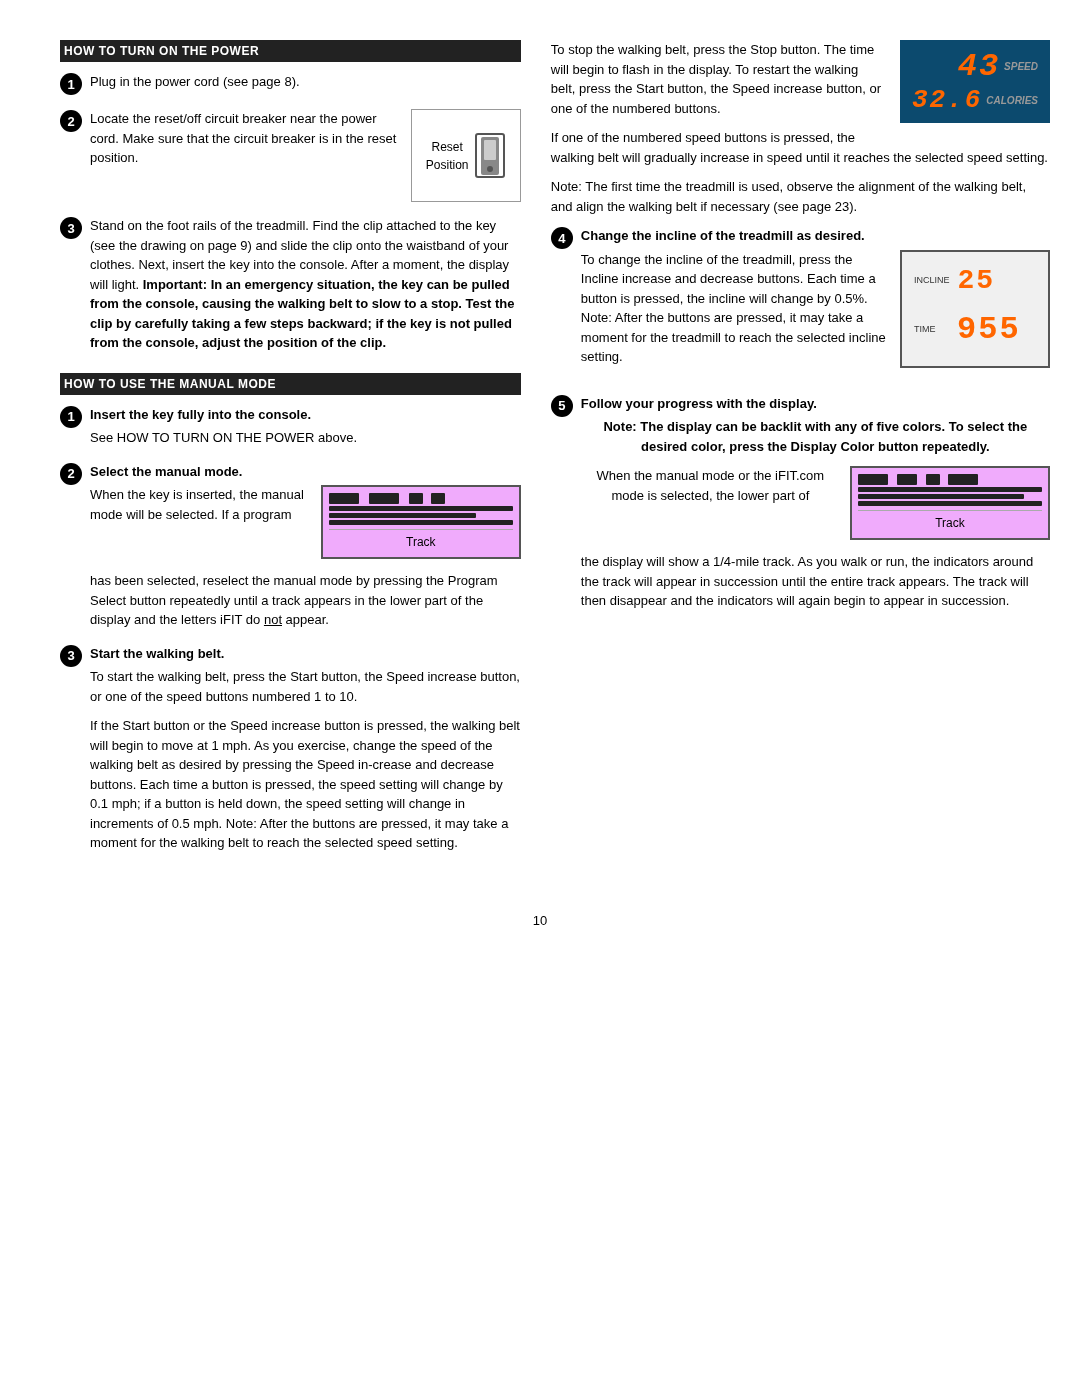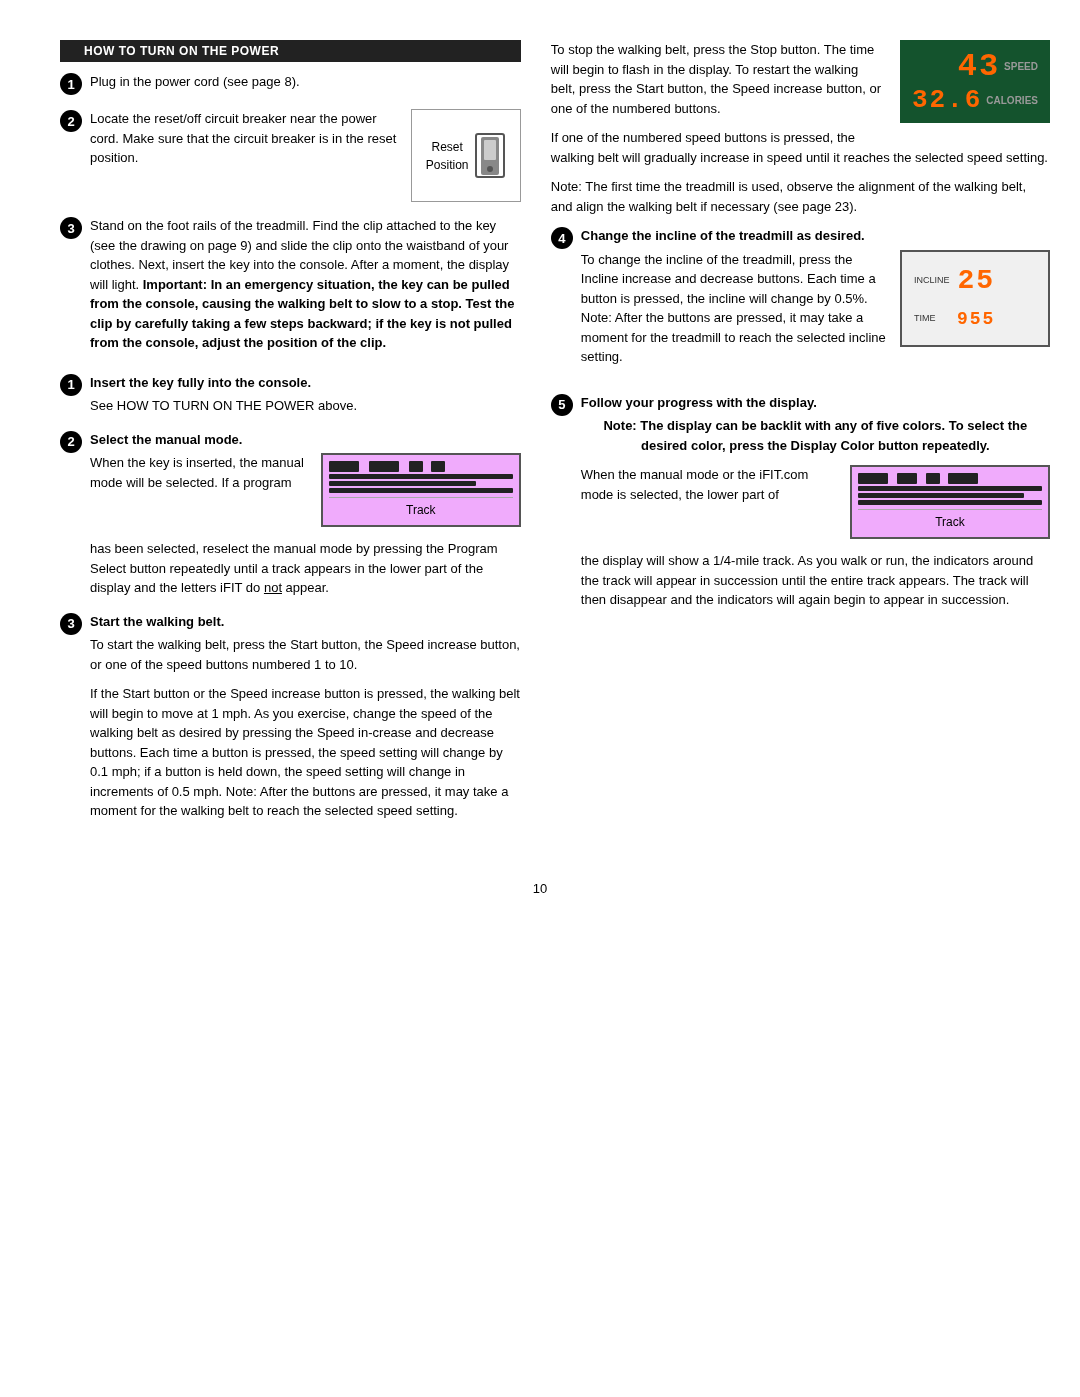--- a/index.html
+++ b/index.html
@@ -23,21 +23,21 @@
     }
     .right-col {
       width: 52%;
       flex-shrink: 0;
     }
     .section-header {
       background: #222;
       color: #fff;
       font-weight: bold;
       font-size: 12px;
-      padding: 4px 24px;
+      padding: 4px 4px;
       margin-bottom: 10px;
       letter-spacing: 0.5px;
     }
     .step-block {
       display: flex;
       gap: 8px;
       margin-bottom: 14px;
       align-items: flex-start;
     }
     .step-number-circle {
@@ -84,30 +84,31 @@
     .reset-icon {
       width: 30px;
       height: 45px;
       border: 2px solid #555;
       border-radius: 3px;
       display: flex;
       align-items: center;
       justify-content: center;
     }
     .display-lcd {
-      background: #14532d;
+      background: #0c4a6e;
       color: #ff6600;
       font-family: 'Courier New', monospace;
       font-size: 28px;
       font-weight: bold;
       padding: 8px 12px;
       display: flex;
       flex-direction: column;
       align-items: flex-end;
       min-width: 140px;
+      font-style: italic;
     }
     .lcd-row {
       display: flex;
       align-items: center;
       gap: 4px;
       justify-content: flex-end;
     }
     .lcd-label {
       font-size: 10px;
       color: #999;
@@ -238,20 +239,21 @@
 
       <div class="step-block">
         <div class="step-number-circle">3</div>
         <div class="step-content">
           <span>Stand on the foot rails of the treadmill. Find the clip attached to the key (see the drawing on page 9) and slide the clip onto the waistband of your clothes. Next, insert the key into the console. After a moment, the display will light. </span><span class="bold">Important: In an emergency situation, the key can be pulled from the console, causing the walking belt to slow to a stop. Test the clip by carefully taking a few steps backward; if the key is not pulled from the console, adjust the position of the clip.</span>
         </div>
       </div>
     </div>
 
     <div class="section-gap">
+      <div class="section-header">HOW TO USE THE MANUAL MODE</div>
 
       <div class="step-block">
         <div class="step-number-circle">1</div>
         <div class="step-content">
           <div class="step-label-bold">Insert the key fully into the console.</div>
           <div>See HOW TO TURN ON THE POWER above.</div>
         </div>
       </div>
 
       <div class="step-block">
@@ -331,34 +333,34 @@
         <div class="two-col-step">
           <div style="flex:1; line-height:1.5;">To change the incline of the treadmill, press the Incline increase and decrease buttons. Each time a button is pressed, the incline will change by 0.5%. Note: After the buttons are pressed, it may take a moment for the treadmill to reach the selected incline setting.</div>
 
           <div class="incline-display">
             <div class="incline-row">
               <span class="incline-lbl">INCLINE</span>
               <span class="incline-num">25</span>
             </div>
             <div class="incline-row">
               <span class="incline-lbl">TIME</span>
-              <span class="incline-num" style="font-size:18px;">955</span>
+              <span class="incline-num" style="font-size:32px;">955</span>
             </div>
           </div>
         </div>
       </div>
     </div>
 
     <div class="step-block">
       <div class="step-number-circle">5</div>
       <div class="step-content">
         <div class="step-label-bold">Follow your progress with the display.</div>
         <p class="bold">Note: The display can be backlit with any of five colors. To select the desired color, press the Display Color button repeatedly.</p>
         <div class="two-col-step">
-          <div style="flex:1; line-height:1.5;">When the manual mode or the iFIT.com mode is selected, the lower part of</div>
+          <div style="flex:1; line-height:1.5;text-align:center;">When the manual mode or the iFIT.com mode is selected, the lower part of</div>
 
           <div class="track-container" style="min-width:200px;">
             <div class="track-graphic">
               <div class="tg-row">
                 <div class="blk bw"></div>
                 <div style="width:5px;"></div>
                 <div class="blk bm"></div>
                 <div style="width:5px;"></div>
                 <div class="blk bs"></div>
                 <div style="width:4px;"></div>

